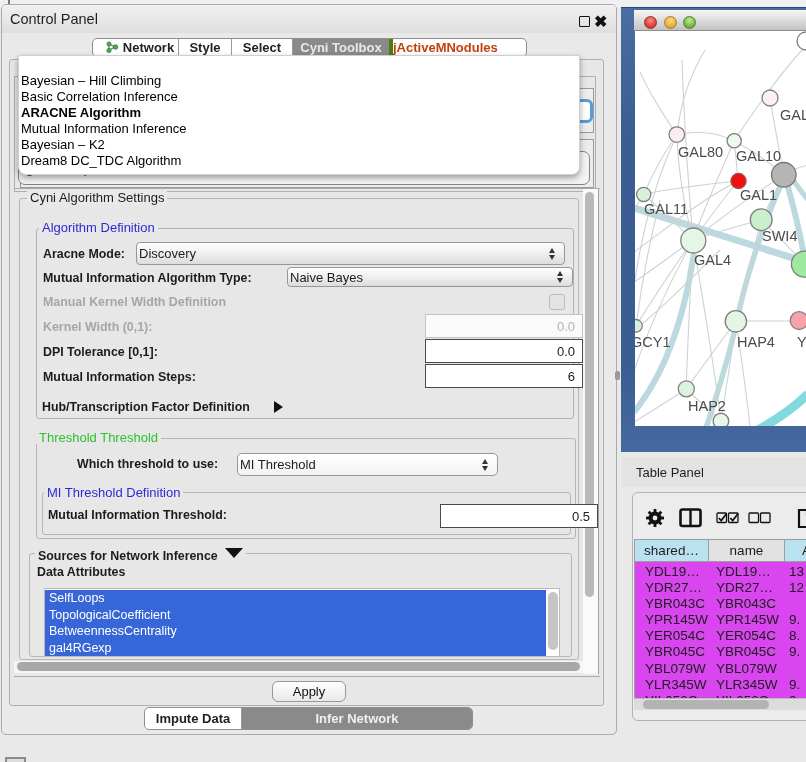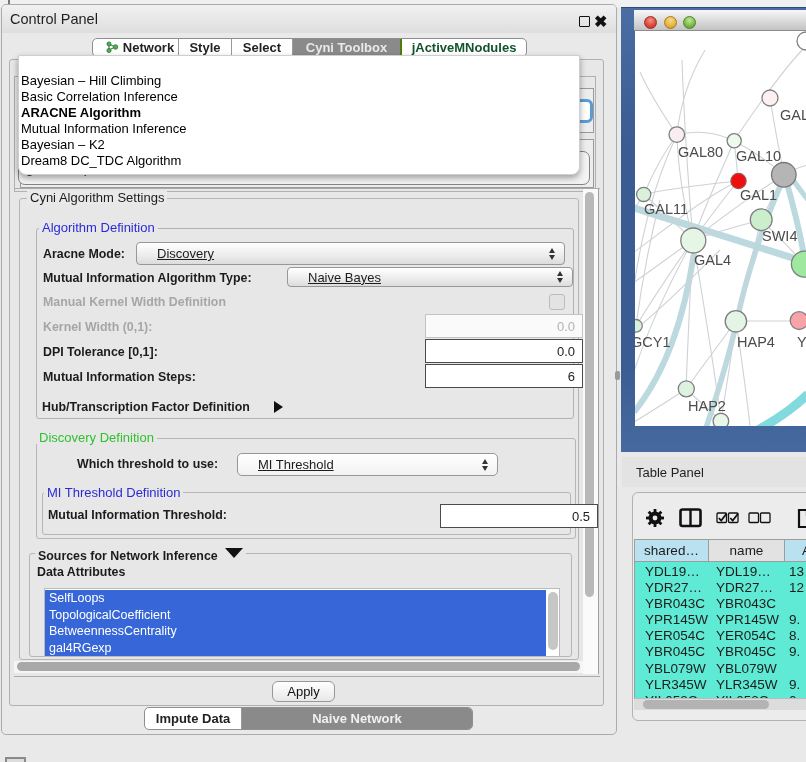--- a/index.html
+++ b/index.html
@@ -7,21 +7,21 @@
   font-family:"Liberation Sans",sans-serif;font-size:13px;color:#1c1c1c;}
 .abs{position:absolute;}
 .b{font-weight:bold;}
 .lbl{font-weight:bold;font-size:12.4px;}
 .tabtxt{font-weight:bold;font-size:13px;}
 .grp{position:absolute;border:1px solid #b6b6b6;border-radius:3px;}
 .glab{position:absolute;background:#e9e9e9;padding:0 3px;line-height:13px;}
 .fld{position:absolute;background:#fff;border:1px solid #4a4a4a;text-align:right;
   padding:0 7px;display:flex;align-items:center;justify-content:flex-end;}
 .combo{position:absolute;border:1px solid #979797;border-radius:5px;
-  background:linear-gradient(#ffffff,#ececec 60%,#dcdcdc);display:flex;align-items:center;padding-left:20px;text-decoration:underline;}
+  background:linear-gradient(#ffffff,#ececec 60%,#dcdcdc);display:flex;align-items:center;padding-left:2px;}
 .spin{position:absolute;right:8px;top:50%;width:7px;height:14px;margin-top:-7px;}
 .spin:before{content:"";position:absolute;left:0;top:1px;border-left:3.5px solid transparent;
   border-right:3.5px solid transparent;border-bottom:5px solid #333;}
 .spin:after{content:"";position:absolute;left:0;bottom:1px;border-left:3.5px solid transparent;
   border-right:3.5px solid transparent;border-top:5px solid #333;}
 </style>
 </head>
 <body>
 
 <div class="abs" style="left:0;top:0;width:806px;height:8px;background:#f0f0f0;"></div>
@@ -49,24 +49,24 @@
       <circle cx="9.5" cy="6" r="2.3" fill="#49b04c" stroke="#2c7c30" stroke-width="0.8"></circle>
     </svg>
       <span class="tabtxt" style="color:#222;">Network</span>
     </div>
   <div style="width:53px;border-right:1px solid #9a9a9a;display:flex;align-items:center;justify-content:center;box-sizing:border-box;color:#222;">
       <span class="tabtxt">Style</span>
     </div>
   <div style="width:61px;border-right:1px solid #9a9a9a;display:flex;align-items:center;justify-content:center;box-sizing:border-box;color:#222;">
       <span class="tabtxt">Select</span>
     </div>
-  <div style="width:107px;background:#8a8a8a;display:flex;align-items:center;justify-content:center;box-sizing:border-box;">
+  <div style="width:96px;background:#8a8a8a;display:flex;align-items:center;justify-content:center;box-sizing:border-box;">
       <span class="tabtxt" style="color:#e9e9e9;">Cyni Toolbox</span>
     </div>
-  <div style="flex:1;border-left:2px solid #4d7c0f;display:flex;align-items:center;justify-content:center;box-sizing:border-box;color:#14532d;">
+  <div style="flex:1;border-left:4px solid #4d7c0f;display:flex;align-items:center;box-sizing:border-box;color:#c2410c;">
       <span class="tabtxt">jActiveMNodules</span>
     </div>
 </div>
 
 <div class="abs" style="left:14px;top:76px;width:580px;height:114px;border:1px solid #b0b0b0;"></div>
 <div class="abs" style="left:20px;top:88px;width:572px;height:43px;border:1px solid #9a9a9a;background:#ededed;"></div>
 <div class="abs" style="left:575px;top:99px;width:12px;height:18px;border:3px solid #5b9bd5;border-radius:6px;background:#fff;"></div>
 <div class="abs" style="left:20px;top:139px;width:572px;height:47px;border:1px solid #9a9a9a;background:#ededed;"></div>
 <div class="abs" style="left:18px;top:151px;width:570px;height:32px;border:1.5px solid #838383;border-radius:7px;background:#f3f3f3;"></div>
 <div class="abs" style="left:26px;top:161px;font-size:13px;color:#222;">gal4RGexp</div>
@@ -97,21 +97,21 @@
 <div class="abs lbl" style="left:43px;top:345px;">DPI Tolerance [0,1]:</div>
 <div class="fld" style="left:425px;top:339px;width:142px;height:22px;">0.0</div>
 
 <div class="abs lbl" style="left:43px;top:370px;">Mutual Information Steps:</div>
 <div class="fld" style="left:425px;top:364px;width:142px;height:22px;">6</div>
 
 <div class="abs lbl" style="left:42px;top:400px;">Hub/Transcription Factor Definition</div>
 <div class="abs" style="left:274px;top:401px;width:0;height:0;border-top:6px solid transparent;border-bottom:6px solid transparent;border-left:9px solid #111;"></div>
 
 <div class="grp" style="left:36px;top:438px;width:538px;height:99px;"></div>
-<div class="glab" style="left:36px;top:431px;color:#2fc12f;background:#e7e7e7;">Discovery Definition</div>
+<div class="glab" style="left:36px;top:431px;color:#2fc12f;background:#e7e7e7;">Threshold Threshold</div>
 
 <div class="abs lbl" style="left:77px;top:457px;">Which threshold to use:</div>
 <div class="combo" style="left:237px;top:453px;width:261px;height:23px;box-sizing:border-box;background:linear-gradient(#fff,#f2f2f2);">MI Threshold<span class="spin"></span></div>
 
 <div class="grp" style="left:42px;top:492px;width:527px;height:41px;"></div>
 <div class="glab" style="left:44px;top:486px;color:#2b2bd6;background:#e7e7e7;">MI Threshold Definition</div>
 <div class="abs lbl" style="left:48px;top:508px;">Mutual Information Threshold:</div>
 <div class="fld" style="left:440px;top:504px;width:142px;height:22px;">0.5</div>
 
 <div class="grp" style="left:29px;top:553px;width:541px;height:102px;"></div>
@@ -121,30 +121,30 @@
 
 <div class="abs" style="left:44px;top:588px;width:516px;height:69px;background:#fff;border:1px solid #bbb;box-sizing:border-box;overflow:hidden;">
   <div style="position:absolute;left:0;top:1px;width:501px;height:66px;background:#3766d8;"></div>
   <div style="position:absolute;left:4px;top:1px;color:#fff;font-size:12.5px;line-height:16.7px;">SelfLoops<br>TopologicalCoefficient<br>BetweennessCentrality<br>gal4RGexp</div>
   <div style="position:absolute;left:503px;top:3px;width:10px;height:58px;background:#c6c6c6;border-radius:5px;"></div>
 </div>
 
 <div class="abs" style="left:14px;top:661px;width:569px;height:12px;background:#f5f5f5;"></div>
 <div class="abs" style="left:17px;top:662px;width:563px;height:9px;background:#a8a8a8;border-radius:5px;"></div>
 
-<div class="abs" style="left:272px;top:681px;width:63px;height:21px;background:linear-gradient(#ffffff,#e8e8e8);
+<div class="abs" style="left:272px;top:681px;width:74px;height:21px;background:linear-gradient(#ffffff,#e8e8e8);
   border:1px solid #989898;border-radius:6px;box-sizing:border-box;display:flex;align-items:center;justify-content:center;color:#111;">Apply</div>
 
 <div class="abs" style="left:144px;top:707px;width:329px;height:23px;background:#fff;border:1px solid #8f8f8f;
   border-radius:5px;box-sizing:border-box;overflow:hidden;display:flex;">
   <div style="width:97px;border-right:1px solid #9a9a9a;display:flex;align-items:center;justify-content:center;box-sizing:border-box;">
       <span class="tabtxt" style="color:#222;">Impute Data</span>
     </div>
   <div style="flex:1;background:#8a8a8a;display:flex;align-items:center;justify-content:center;">
-      <span class="tabtxt" style="color:#f0f0f0;">Naive Network</span>
+      <span class="tabtxt" style="color:#f0f0f0;">Infer Network</span>
     </div>
 </div>
 
 <div class="abs" style="left:18px;top:55px;width:562px;height:120px;background:#fff;border:1px solid #cfcfcf;
   border-radius:2px 2px 8px 8px;box-sizing:border-box;box-shadow:0 3px 6px rgba(0,0,0,0.35);z-index:40;">
   <div style="position:absolute;left:2px;top:17px;line-height:16.1px;color:#000;">Bayesian – Hill Climbing<br>Basic Correlation Inference<br><span class="b">ARACNE Algorithm</span><br>Mutual Information Inference<br>Bayesian – K2<br>Dream8 DC_TDC Algorithm</div>
 </div>
 
 <div class="abs" style="left:621px;top:7px;width:185px;height:445px;background:linear-gradient(#4a6da3,#3a5c92 30%,#3a5c92 80%,#466a9f);border-top:1.5px solid #2b4a78;box-sizing:border-box;"></div>
 <div class="abs" style="left:634px;top:10px;width:172px;height:21px;background:linear-gradient(#f7f7f7,#c3c3c3);border-bottom:1px solid #8d8d8d;box-sizing:border-box;"></div>
@@ -262,21 +262,21 @@
     <rect x="85" y="21" width="9.5" height="9.5" rx="1"></rect>
     <rect x="96.5" y="21" width="9.5" height="9.5" rx="1"></rect>
     <path d="M86.8,26 l2.4,2.6 l5.4,-7.2" stroke-width="1.7"></path>
     <path d="M98.3,26 l2.4,2.6 l5.4,-7.2" stroke-width="1.7"></path>
     <rect x="117" y="21" width="9.5" height="9.5" rx="1"></rect>
     <rect x="128.5" y="21" width="9.5" height="9.5" rx="1"></rect>
   </g>
   <path d="M167,18 h8 l5,5 v12 h-13 z M175,18 v5 h5" fill="none" stroke="#111" stroke-width="2.2"></path>
 </svg>
 
-<div class="abs" style="left:634px;top:539px;width:172px;height:171px;background:#5eead4;border:1px solid #9d9d9d;border-bottom:none;border-right:none;box-sizing:border-box;overflow:hidden;font-size:13.5px;text-decoration:underline;">
+<div class="abs" style="left:634px;top:539px;width:172px;height:171px;background:#d946ef;border:1px solid #9d9d9d;border-bottom:none;border-right:none;box-sizing:border-box;overflow:hidden;font-size:13.5px;text-decoration:underline;">
   <div style="position:absolute;left:0;top:0;height:22px;width:100%;">
     <div style="position:absolute;left:0;top:0;width:74px;height:22px;background:#b9e1f0;border-right:1px solid #9d9d9d;border-bottom:1px solid #9d9d9d;box-sizing:border-box;text-align:center;line-height:21px;">shared…</div>
     <div style="position:absolute;left:74px;top:0;width:76px;height:22px;background:#e2e2e2;border-right:1px solid #9d9d9d;border-bottom:1px solid #9d9d9d;box-sizing:border-box;text-align:center;line-height:21px;">name</div>
     <div style="position:absolute;left:150px;top:0;width:30px;height:22px;background:#b9e1f0;border-bottom:1px solid #9d9d9d;box-sizing:border-box;text-align:left;padding-left:17px;line-height:21px;">A</div>
   </div>
   <div style="position:absolute;left:10px;top:24px;line-height:16.1px;font-size:13.5px;">YDL19…<br>YDR27…<br>YBR043C<br>YPR145W<br>YER054C<br>YBR045C<br>YBL079W<br>YLR345W<br>YIL052C</div>
   <div style="position:absolute;left:81px;top:24px;line-height:16.1px;font-size:13.5px;">YDL19…<br>YDR27…<br>YBR043C<br>YPR145W<br>YER054C<br>YBR045C<br>YBL079W<br>YLR345W<br>YIL052C</div>
   <div style="position:absolute;left:154px;top:24px;line-height:16.1px;font-size:13.5px;">13<br>12<br><br>9.<br>8.<br>9.<br><br>9.<br>0.</div>
 </div>
 

